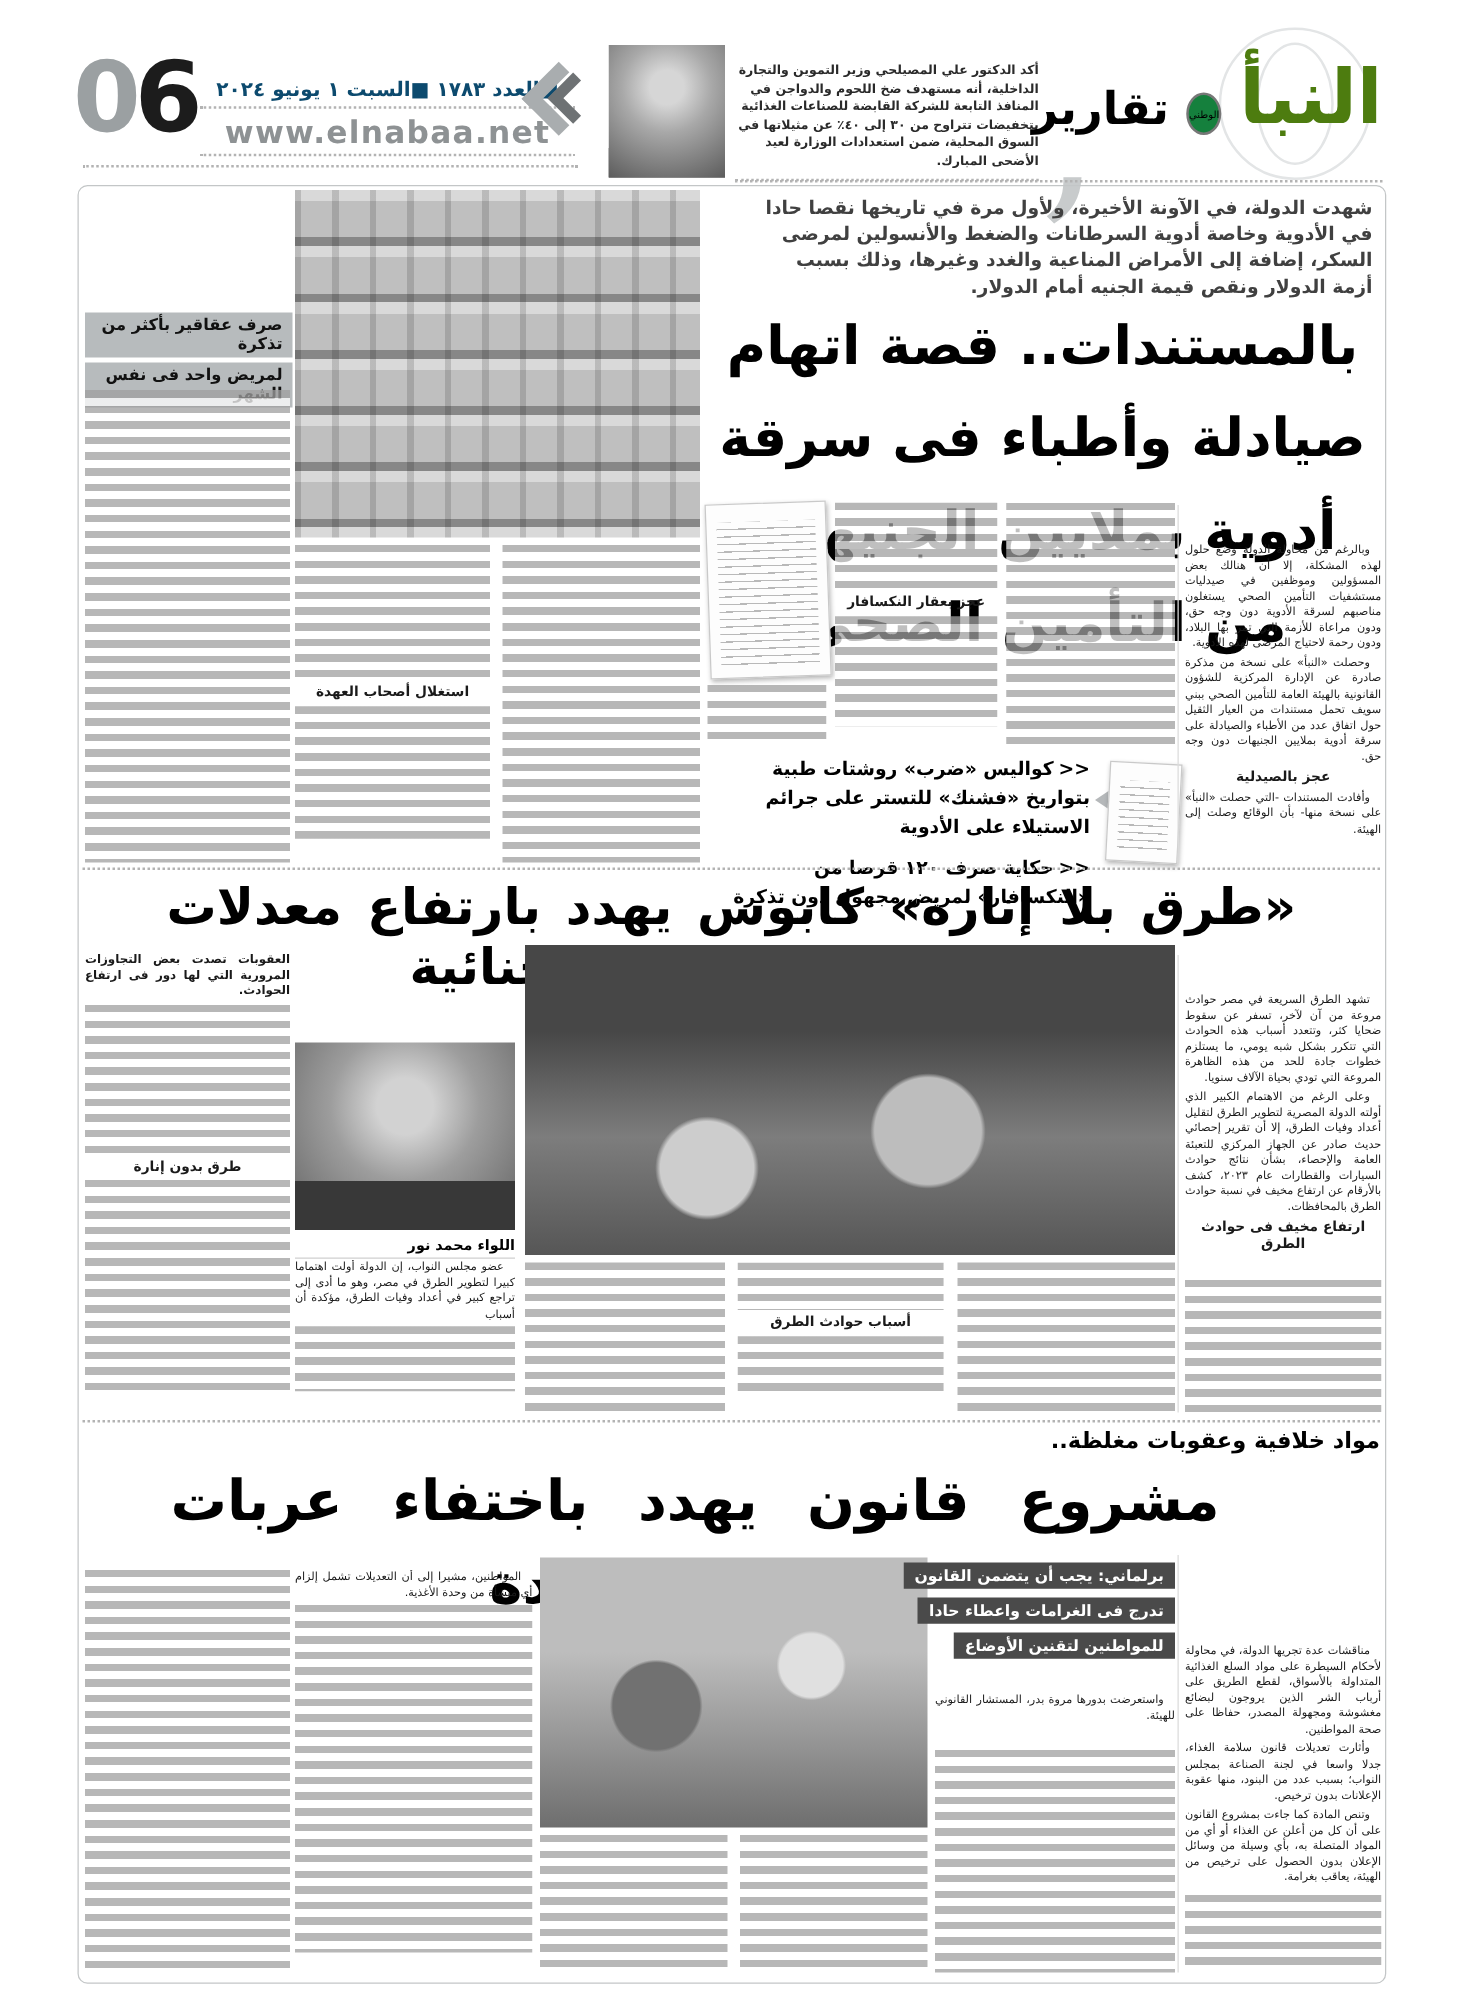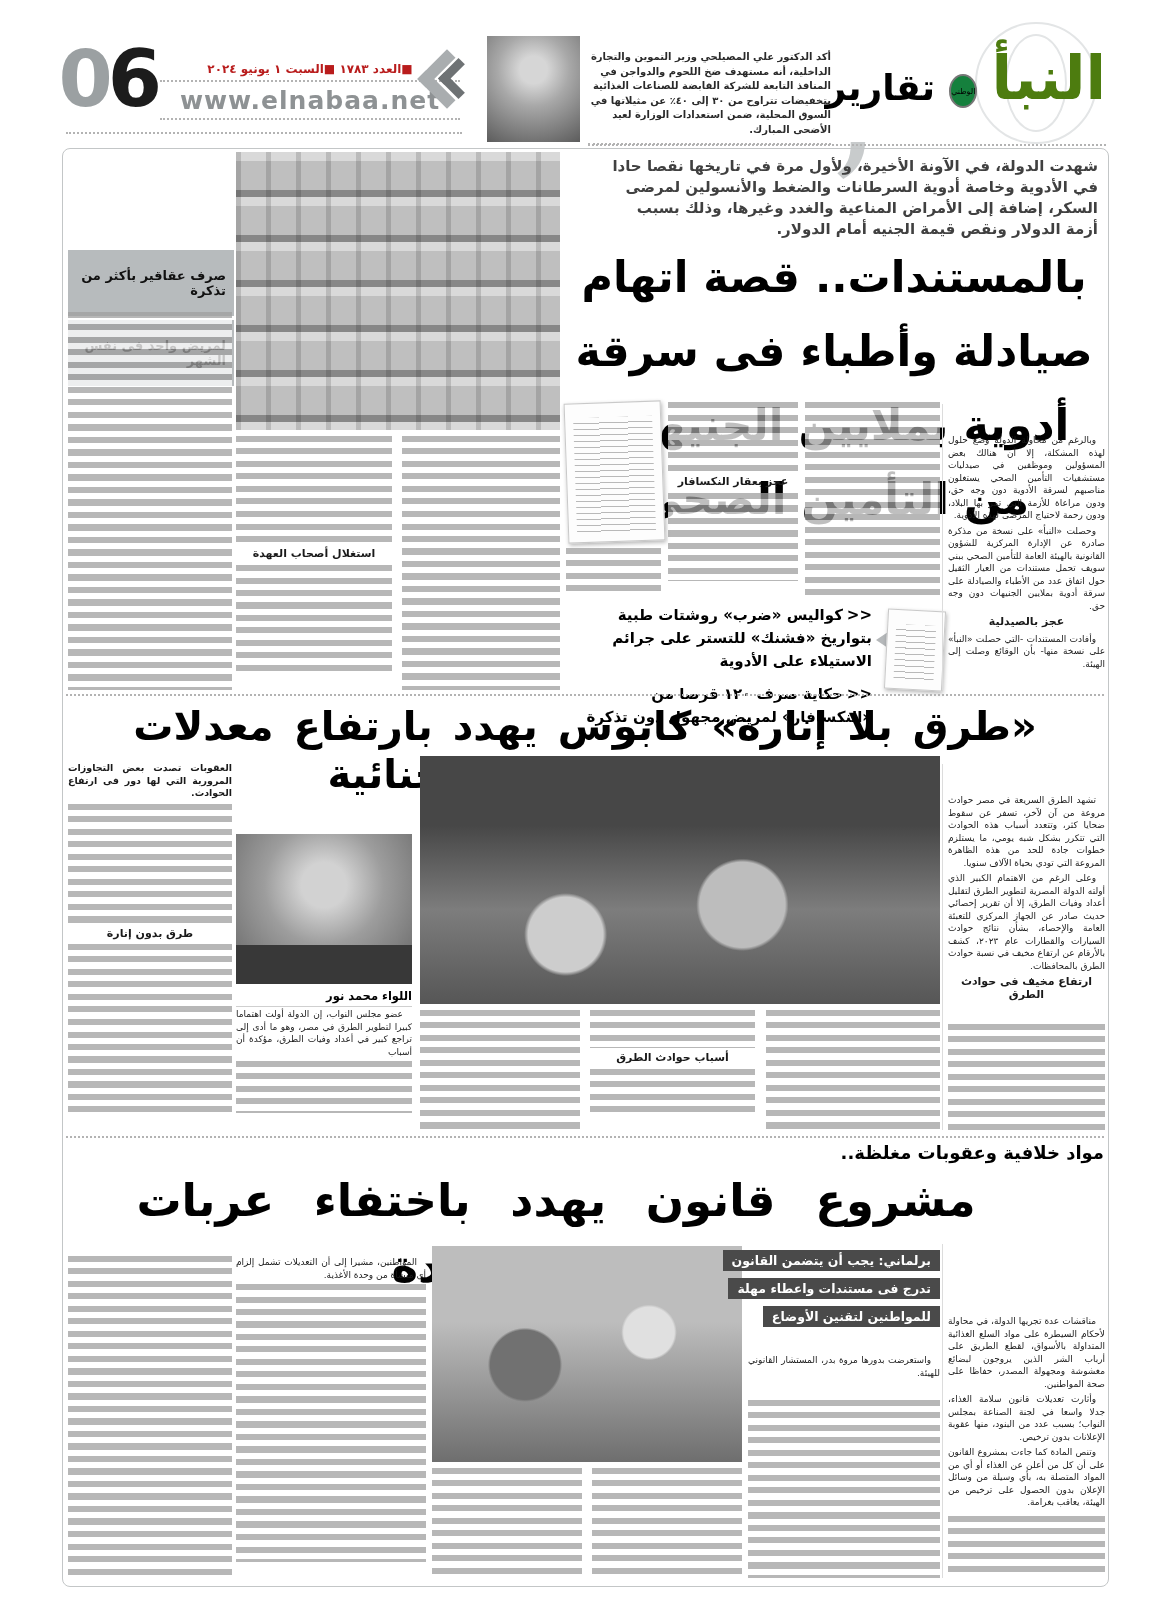--- a/index.html
+++ b/index.html
@@ -3,21 +3,21 @@
 <meta charset="utf-8">
 <style>
   html,body{margin:0;padding:0;background:#ffffff;}
   body{font-family:"DejaVu Sans", sans-serif; -webkit-font-smoothing:antialiased;}
   #page{position:relative;width:1169px;height:1600px;background:#fff;overflow:hidden;direction:rtl;}
   .abs{position:absolute;}
   
   .pagenum{font-weight:bold;font-size:78px;line-height:1;letter-spacing:-5px;margin-left:24px;}
   .pagenum .g{color:#9ba0a2;} .pagenum .b{color:#1c1c1c;}
   .issueblock{text-align:center;}
-  .issueline{font-size:12px;font-weight:bold;color:#b91c1c;border-bottom:2px dotted #b3b3b3;padding-bottom:4px;}
+  .issueline{font-size:16px;font-weight:bold;color:#0c4a6e;border-bottom:2px dotted #b3b3b3;padding-bottom:4px;}
   .site{font-size:25px;font-weight:bold;color:#8e9294;letter-spacing:1px;direction:ltr;border-bottom:2px dotted #b3b3b3;padding-bottom:3px;}
   .dotrule{border-top:2px dotted #b3b3b3;height:0;}
   .chev{width:30px;height:30px;border:solid #a9adaf;border-width:0 12px 12px 0;transform:rotate(135deg);}
   .chev.dark{border-color:#6e7274;}
   .photo{background:#9a9a9a;overflow:hidden;}
   .ph-minister{background:radial-gradient(circle at 50% 32%, #d6d6d6 0 16%, #a8a8a8 42%, #5c5c5c 100%),linear-gradient(0deg,#3c3c3c 0 22%,transparent 22%);}
   .quote{font-size:10px;font-weight:bold;color:#2a2a2a;text-align:right;line-height:14.5px;}
   .bigcomma{font-family:"DejaVu Serif",serif;font-size:150px;color:#c8cbcc;line-height:.6;}
   .brand{font-weight:bold;color:#4d7c0f;}
   .brandname{font-size:60px;line-height:1;}
@@ -33,21 +33,21 @@
   .headline{font-weight:bold;color:#000;text-align:center;}
   .h1a{font-size:43px;line-height:74px;}
   .h2a{font-size:40px;line-height:48px;word-spacing:6px;}
   .h3a{font-size:45px;line-height:66px;word-spacing:24px;}
   .kicker{font-size:18px;font-weight:bold;text-align:left;color:#000;}
   .bodycol{font-size:9px;line-height:12.5px;text-align:justify;color:#1a1a1a;overflow:hidden;}
   .bodycol .para{margin:0 0 3px;text-indent:9px;}
   .bodycol .sub, .sub{font-size:11px;font-weight:bold;text-align:center;margin:4px 0;}
   .opener{font-size:9.5px;font-weight:bold;margin:0 0 4px;}
   .faux{background:repeating-linear-gradient(to bottom,#9f9f9f 0 6px,#ffffff 6px 12.5px);opacity:.75;}
-  .graybox{display:inline-block;background:#b7bbbd;color:#111;font-size:13px;font-weight:bold;padding:18px 8px;margin-bottom:4px;}
+  .graybox{display:inline-block;background:#b7bbbd;color:#111;font-size:13px;font-weight:bold;padding:3px 8px;margin-bottom:4px;}
   .darkbox{display:inline-block;background:#4a4a4a;color:#fff;font-size:12.5px;font-weight:bold;padding:3px 9px;margin-bottom:7px;white-space:nowrap;}
   .pullq{font-size:15px;font-weight:bold;line-height:23px;text-align:right;color:#000;}
   .pullq p{margin:0 0 10px;}
   .mark{direction:ltr;unicode-bidi:bidi-override;letter-spacing:-2px;margin-left:4px;}
   .caption{font-size:11.5px;font-weight:bold;border-bottom:1px solid #cfcfcf;padding:3px 0;}
   
   .ph-pharmacy{background:
      repeating-linear-gradient(90deg, rgba(0,0,0,.14) 0 5px, transparent 5px 30px),
      repeating-linear-gradient(180deg,#d9d9d9 0 9px,#bfbfbf 9px 38px,#878787 38px 45px);}
   .ph-crash{background:
@@ -183,21 +183,21 @@
       <p class="para">مناقشات عدة تجريها الدولة، في محاولة لأحكام السيطرة على مواد السلع الغذائية المتداولة بالأسواق، لقطع الطريق على أرباب الشر الذين يروجون لبضائع مغشوشة ومجهولة المصدر، حفاظا على صحة المواطنين.</p>
       <p class="para">وأثارت تعديلات قانون سلامة الغذاء، جدلا واسعا في لجنة الصناعة بمجلس النواب؛ بسبب عدد من البنود، منها عقوبة الإعلانات بدون ترخيص.</p>
       <p class="para">وتنص المادة كما جاءت بمشروع القانون على أن كل من أعلن عن الغذاء أو أي من المواد المتصلة به، بأي وسيلة من وسائل الإعلان بدون الحصول على ترخيص من الهيئة، يعاقب بغرامة.</p>
     </div>
   <div class="abs faux" style="left:948px;top:1516px;width:157px;height:62px;"></div>
   <div class="abs vline" style="left:942px;top:1244px;height:334px;"></div>
 
   <div class="abs photo ph-street" style="left:432px;top:1246px;width:310px;height:216px;"></div>
   <div class="abs" style="left:748px;top:1250px;width:192px;text-align:right;">
     <span class="darkbox">برلماني: يجب أن يتضمن القانون</span><br>
-    <span class="darkbox">تدرج فى مستندات واعطاء مهلة</span><br>
+    <span class="darkbox">تدرج فى الغرامات واعطاء حادا</span><br>
     <span class="darkbox">للمواطنين لتقنين الأوضاع</span>
   </div>
   <div class="abs bodycol" style="left:748px;top:1354px;width:192px;height:224px;">
       <p class="para">واستعرضت بدورها مروة بدر، المستشار القانوني للهيئة.</p>
     </div>
   <div class="abs faux" style="left:748px;top:1400px;width:192px;height:178px;"></div>
 
   <div class="abs faux" style="left:68px;top:1256px;width:164px;height:322px;"></div>
   <div class="abs bodycol" style="left:236px;top:1256px;width:190px;height:322px;">
     <p class="para">المواطنين، مشيرا إلى أن التعديلات تشمل إلزام أي منشأة من وحدة الأغذية.</p>

